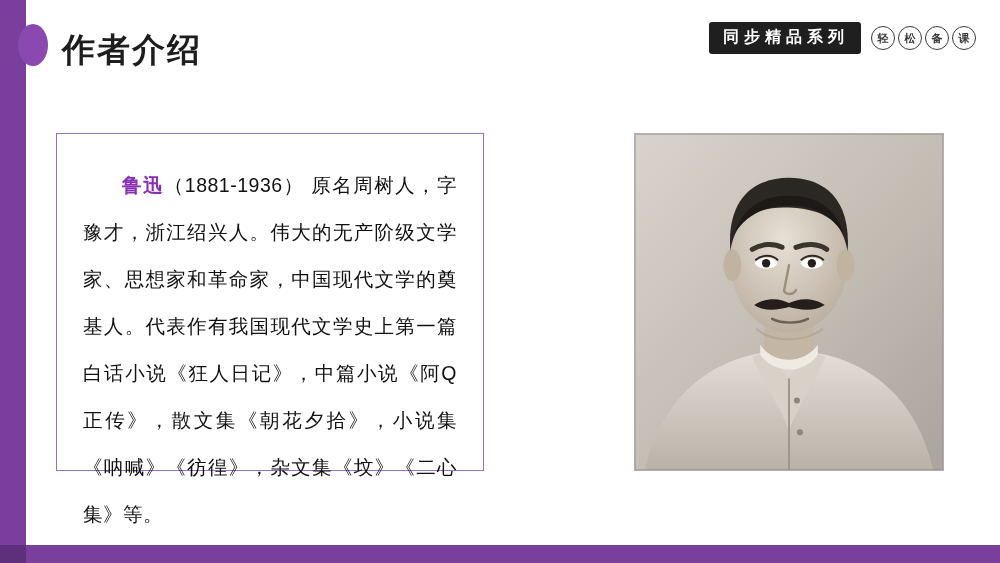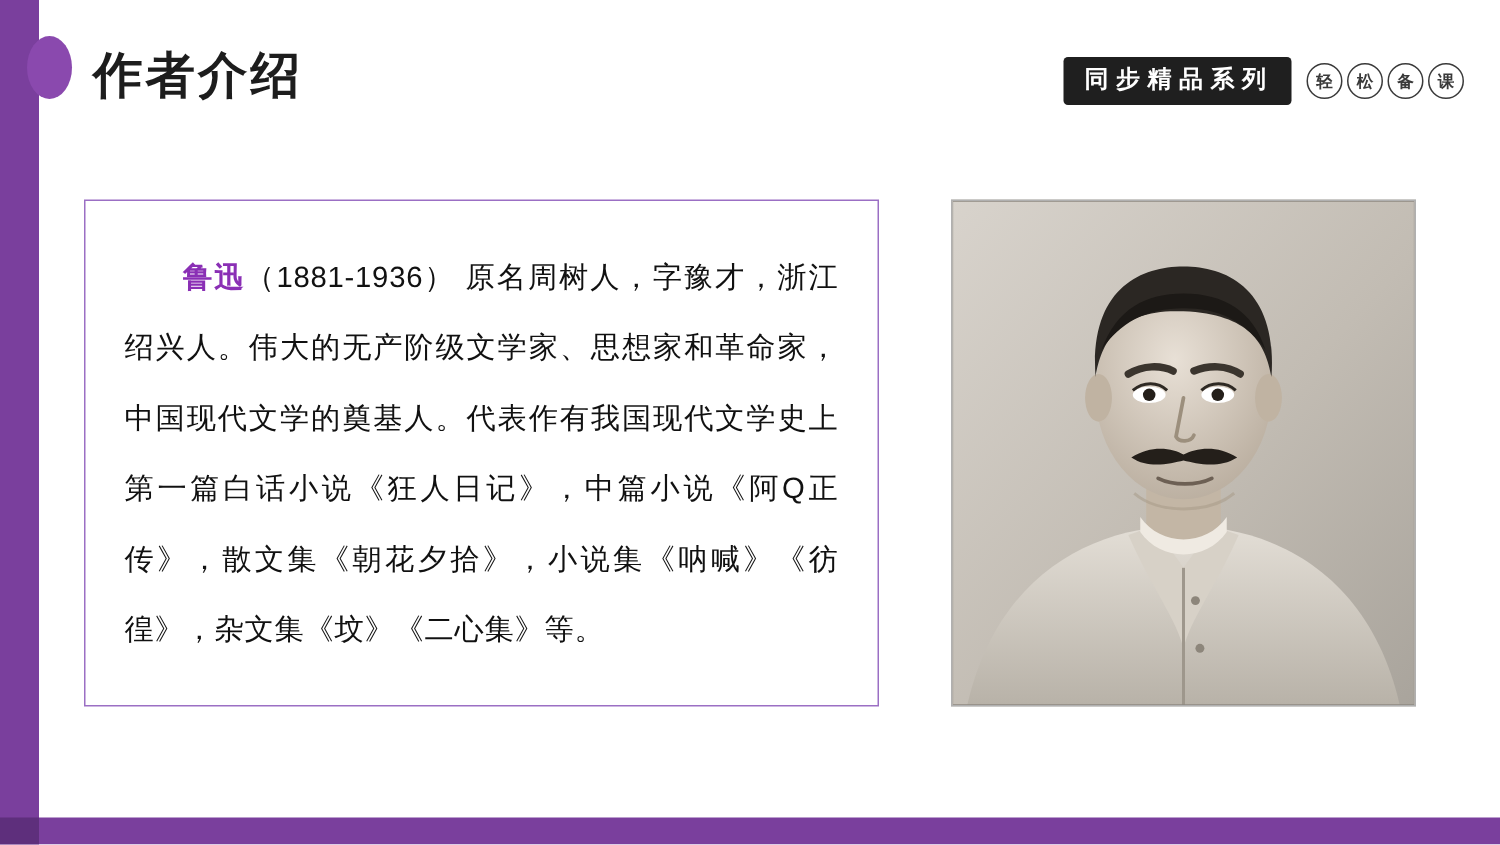--- a/index.html
+++ b/index.html
@@ -47,21 +47,21 @@
     color: #1d1d1d;
     letter-spacing: 2px;
     line-height: 1;
     white-space: nowrap;
   }
 
   
   #brand-wrap {
     position: absolute;
     right: 24px;
-    top: 38px;
+    top: 22px;
     display: flex;
     align-items: center;
   }
   #brand-main {
     background: #1f1f1f;
     color: #ffffff;
     font-size: 16px;
     font-weight: bold;
     letter-spacing: 5px;
     padding: 5px 12px 6px 14px;
@@ -84,21 +84,21 @@
     justify-content: center;
     margin-left: 3px;
     font-weight: bold;
   }
 
   
   #bio-card {
     position: absolute;
     left: 56px;
     top: 133px;
-    width: 530px;
+    width: 428px;
     height: 338px;
     border: 1px solid #9b6fc4;
     box-sizing: border-box;
     padding: 28px 26px 0 26px;
   }
   #bio-paragraph {
     font-size: 19.5px;
     line-height: 47px;
     color: #111111;
     text-align: justify;

